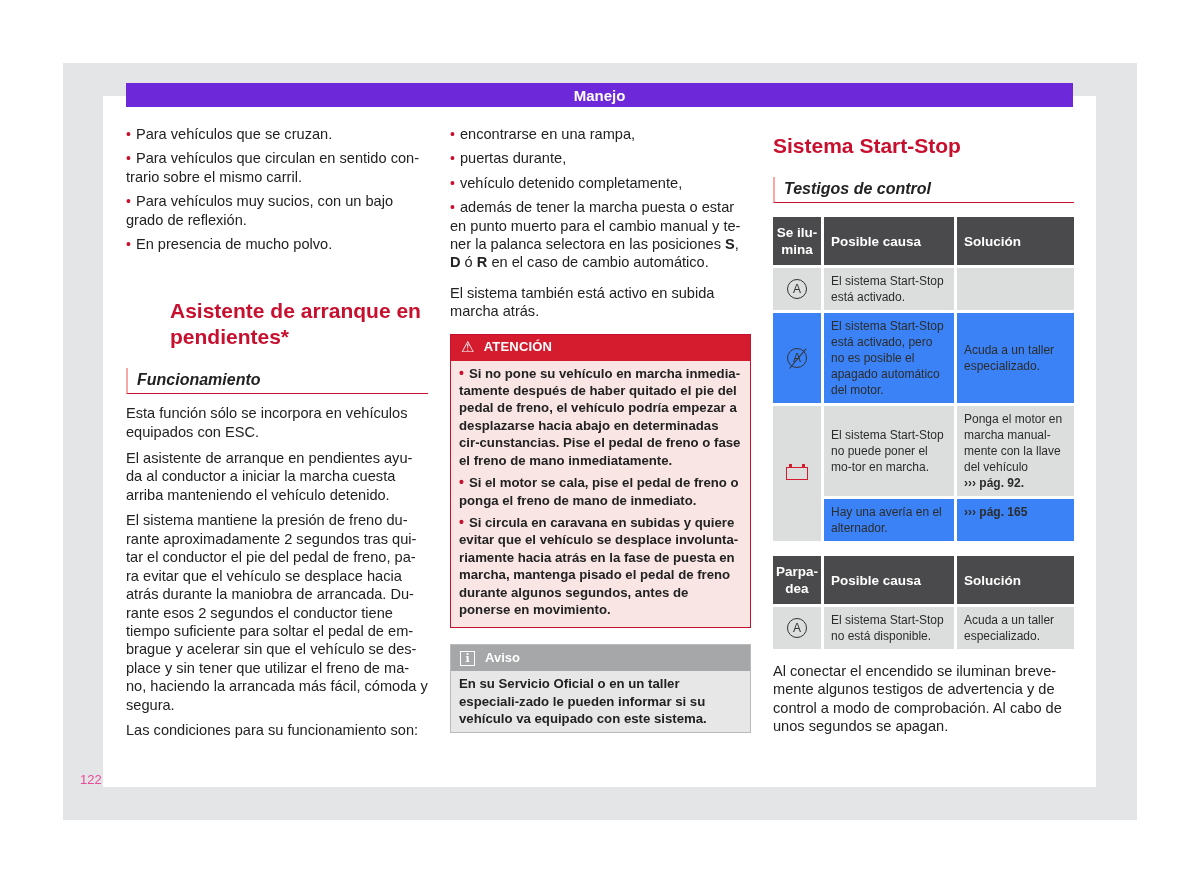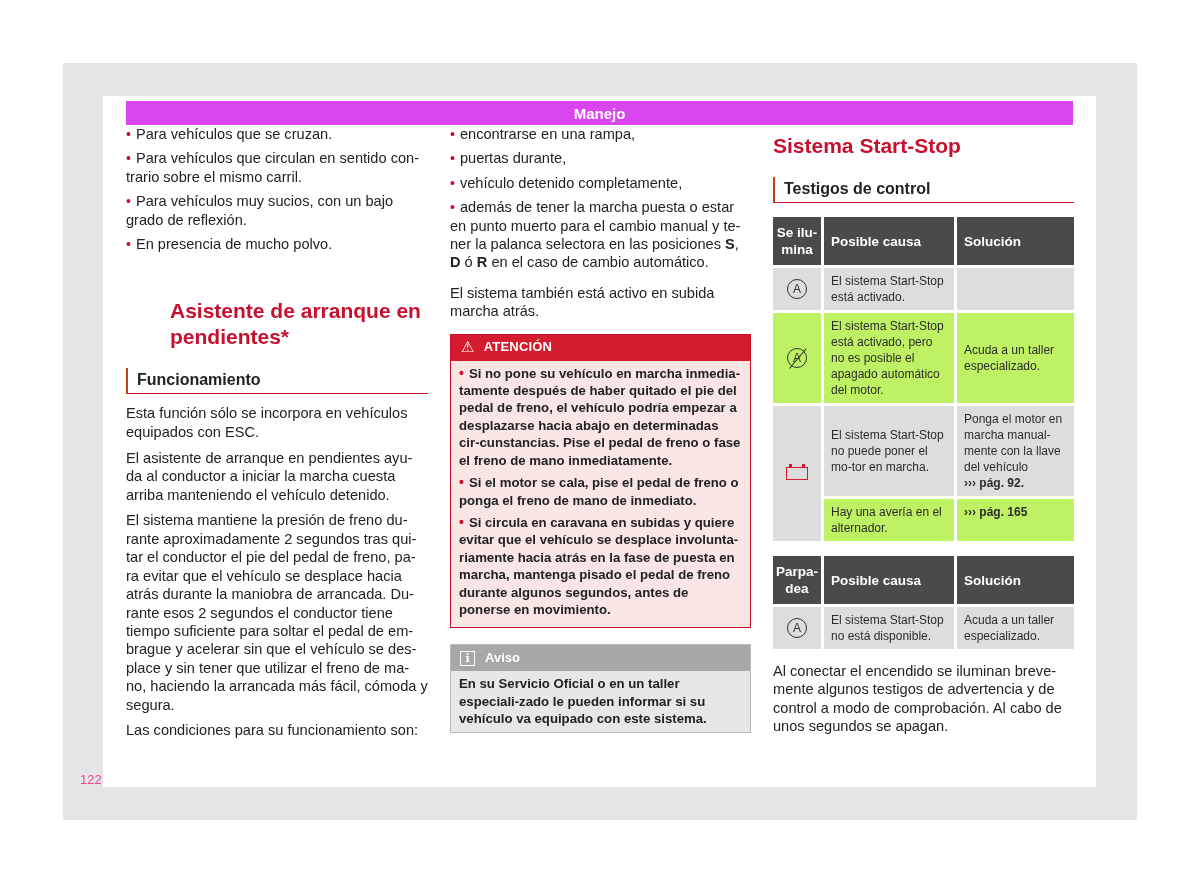--- a/index.html
+++ b/index.html
@@ -1,35 +1,35 @@
 <!DOCTYPE html>
 <html><head>
 <meta charset="utf-8">
 <style>
   html, body { margin:0; padding:0; }
   body { width:1200px; height:884px; background:#ffffff; position:relative; overflow:hidden;
          font-family:"Liberation Sans", "DejaVu Sans", sans-serif; color:#222; }
   .frame { position:absolute; left:63px; top:63px; width:1074px; height:757px; background:#e4e5e6; }
   .page { position:absolute; left:103px; top:96px; width:993px; height:691px; background:#ffffff; }
-  .header-bar { position:absolute; left:126px; top:101px; width:947px; height:24px; background:#d946ef;
+  .header-bar { position:absolute; left:126px; top:83px; width:947px; height:24px; background:#6d28d9;
                 color:#fff; font-weight:bold; font-size:15px; text-align:center; line-height:25px; }
   .page-number { position:absolute; left:80px; top:772px; font-size:13px; color:#ec4899; }
 
   .col { position:absolute; top:125px; font-size:14.6px; line-height:18.4px; }
   .col1 { left:126px; width:302px; }
   .col2 { left:450px; width:301px; }
   .col3 { left:773px; width:301px; }
 
   p { margin:0 0 7.5px 0; }
   .bullet::before { content:"\2022"; color:#c8102e; margin-right:5px; font-size:14px; }
   .bullet { margin-bottom:6px; }
 
   h1.red { color:#c8102e; font-size:21px; line-height:26px; margin:0; font-weight:bold; }
   h2.sub { font-size:16px; font-weight:bold; margin:0; padding:2px 0 3px 9px;
-           border-left:2px solid #c2410c; border-bottom:1.5px solid #c8102e; line-height:20px; }
+           border-left:2px solid #fca5a5; border-bottom:1.5px solid #c8102e; line-height:20px;font-style:italic; }
 
   .warn { border:1.5px solid #c8102e; background:#f9e6e4; margin-top:13px; }
   .warn-head { background:#d41c2e; color:#fff; font-weight:bold; font-size:13px; height:26px;
                display:flex; align-items:center; padding-left:10px; letter-spacing:0.2px; }
   .warn-head .tri { font-size:15px; margin-right:9px; }
   .warn-body { padding:4px 8px 4px 8px; font-weight:bold; font-size:13.2px; line-height:17.4px; }
   .warn-body p { margin:0 0 5px 0; }
 
   .note { border:1px solid #b9babc; background:#e7e7e8; margin-top:16px; }
   .note-head { background:#a6a7a9; color:#fff; font-weight:bold; font-size:13px; height:26px;
@@ -37,21 +37,21 @@
   .note-head .ibox { display:inline-block; width:13px; height:13px; border:1.5px solid #fff; text-align:center;
                      font-size:11px; line-height:13px; margin-right:10px; font-family:"DejaVu Serif", serif; }
   .note-body { padding:4px 8px 4px 8px; font-weight:bold; font-size:13.2px; line-height:17.4px; }
 
   table.tt { border-collapse:separate; border-spacing:3px; margin-left:-3px; width:307px; font-size:12px; line-height:16px; }
   table.tt th { background:#4a4a4c; color:#fff; font-weight:bold; font-size:13.5px; text-align:left;
                 padding:6px 7px; height:36px; line-height:17px; }
   table.tt th.c1 { text-align:center; width:44px; padding:4px 2px; }
   table.tt td { background:#dcdddd; padding:5px 7px; vertical-align:middle; color:#2c2c2c; }
   table.tt td.ic { text-align:center; padding:0; }
-  table.tt tr.alt td { background:#bef264; }
+  table.tt tr.alt td { background:#3b82f6; }
   .icon-a { display:inline-block; width:18px; height:18px; border:1.4px solid #333; border-radius:50%;
             font-size:12px; line-height:18px; text-align:center; color:#333; position:relative; }
   .icon-a.crossed::after { content:""; position:absolute; left:-3px; top:9px; width:26px; height:1.4px;
             background:#333; transform:rotate(-50deg); }
   .battery { display:inline-block; width:20px; height:11px; border:1.6px solid #d41c2e; position:relative; margin-top:4px; }
   .battery::before, .battery::after { content:""; position:absolute; top:-4px; width:3px; height:3px; background:#d41c2e; }
   .battery::before { left:2px; } .battery::after { right:2px; }
   .ref { font-weight:bold; }
 </style>
 </head>

